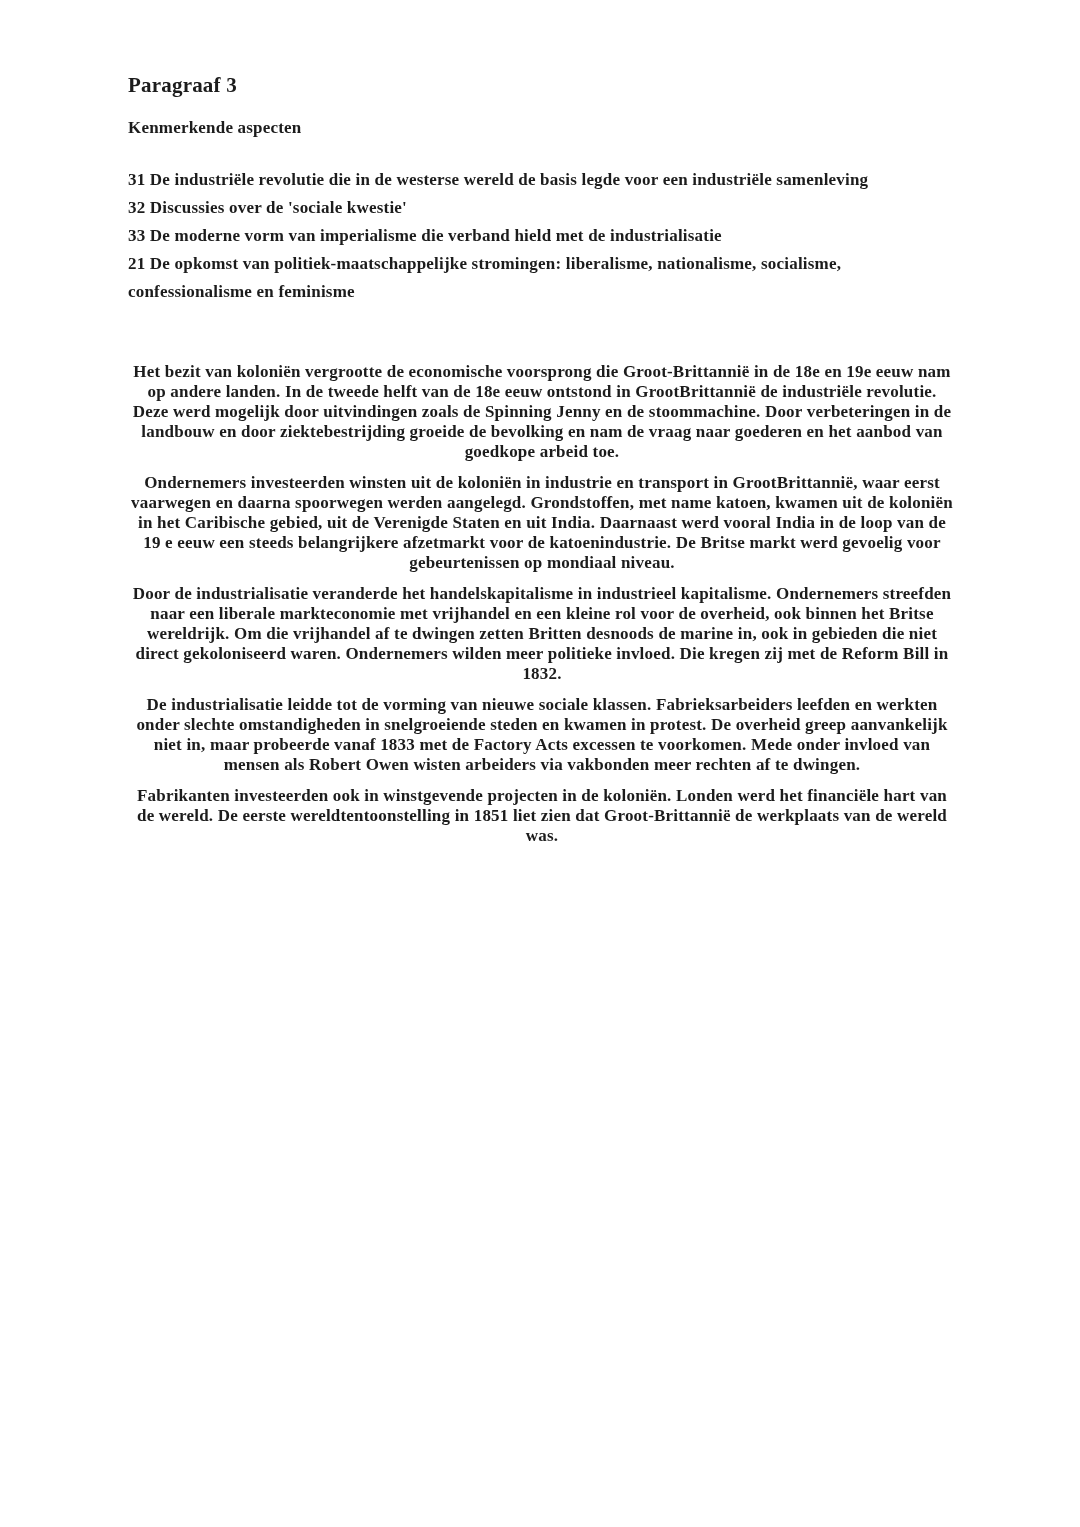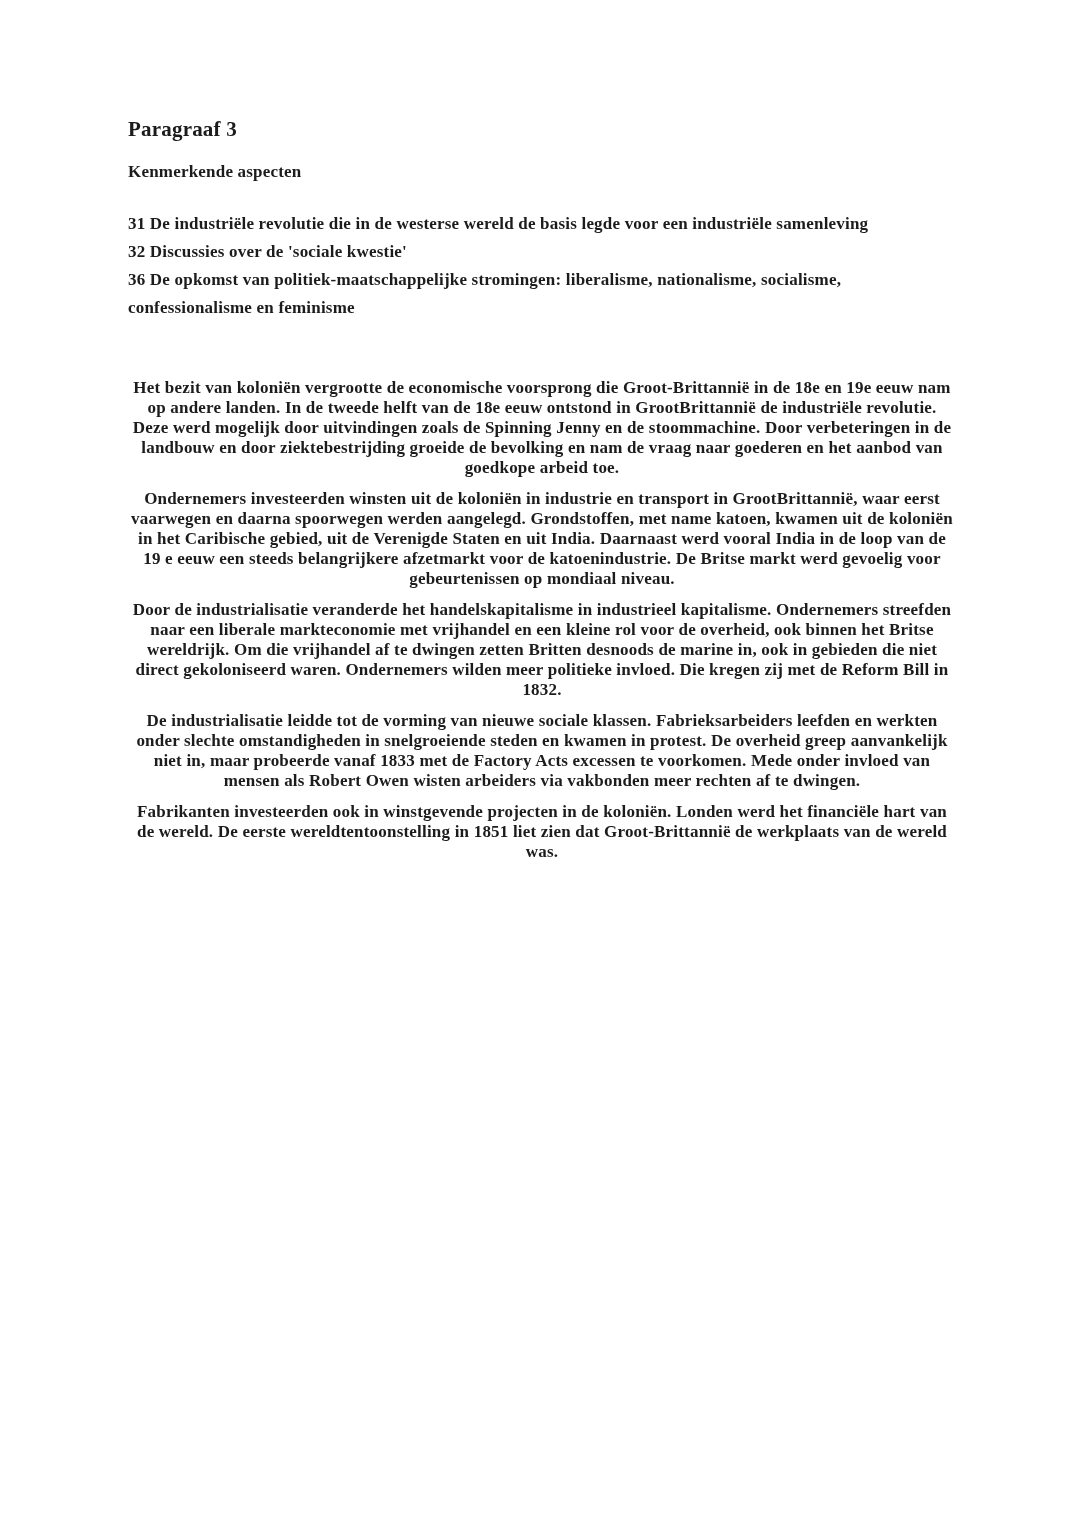--- a/index.html
+++ b/index.html
@@ -13,21 +13,21 @@
     height: 1527px;
     font-family: "Liberation Serif", "DejaVu Serif", serif;
     color: #1c1c1c;
     overflow: hidden;
   }
 
   .page {
     width: 1080px;
     height: 1262px;
     background: #ffffff;
-    padding: 116px 130px 0 128px;
+    padding: 72px 130px 0 128px;
   }
 
   .content {
     width: 828px;
   }
 
   .doc-title {
     font-size: 21px;
     font-weight: 700;
     line-height: 26px;
@@ -79,21 +79,22 @@
   <div class="content">
 
     <h1 class="doc-title">Paragraaf 3</h1>
 
 
     <div class="aspects-heading">Kenmerkende aspecten</div>
 
     <div class="aspects">
       <div class="aspect-item">31 De industriële revolutie die in de westerse wereld de basis legde voor een industriële samenleving</div>
       <div class="aspect-item">32 Discussies over de 'sociale kwestie'</div>
-      <div class="aspect-item">36 De opkomst van politiek-maatschappelijke stromingen: liberalisme, nationalisme, socialisme, confessionalisme en feminisme</div>
+      <div class="aspect-item">33 De moderne vorm van imperialisme die verband hield met de industrialisatie</div>
+      <div class="aspect-item">21 De opkomst van politiek-maatschappelijke stromingen: liberalisme, nationalisme, socialisme, confessionalisme en feminisme</div>
     </div>
 
     <div class="body-paragraphs">
       <p>Het bezit van koloniën vergrootte de economische voorsprong die Groot-Brittannië in de 18e en 19e eeuw nam op andere landen. In de tweede helft van de 18e eeuw ontstond in GrootBrittannië de industriële revolutie. Deze werd mogelijk door uitvindingen zoals de Spinning Jenny en de stoommachine. Door verbeteringen in de landbouw en door ziektebestrijding groeide de bevolking en nam de vraag naar goederen en het aanbod van goedkope arbeid toe.</p>
       <p>Ondernemers investeerden winsten uit de koloniën in industrie en transport in GrootBrittannië, waar eerst vaarwegen en daarna spoorwegen werden aangelegd. Grondstoffen, met name katoen, kwamen uit de koloniën in het Caribische gebied, uit de Verenigde Staten en uit India. Daarnaast werd vooral India in de loop van de 19 e eeuw een steeds belangrijkere afzetmarkt voor de katoenindustrie. De Britse markt werd gevoelig voor gebeurtenissen op mondiaal niveau.</p>
       <p>Door de industrialisatie veranderde het handelskapitalisme in industrieel kapitalisme. Ondernemers streefden naar een liberale markteconomie met vrijhandel en een kleine rol voor de overheid, ook binnen het Britse wereldrijk. Om die vrijhandel af te dwingen zetten Britten desnoods de marine in, ook in gebieden die niet direct gekoloniseerd waren. Ondernemers wilden meer politieke invloed. Die kregen zij met de Reform Bill in 1832.</p>
       <p>De industrialisatie leidde tot de vorming van nieuwe sociale klassen. Fabrieksarbeiders leefden en werkten onder slechte omstandigheden in snelgroeiende steden en kwamen in protest. De overheid greep aanvankelijk niet in, maar probeerde vanaf 1833 met de Factory Acts excessen te voorkomen. Mede onder invloed van mensen als Robert Owen wisten arbeiders via vakbonden meer rechten af te dwingen.</p>
       <p>Fabrikanten investeerden ook in winstgevende projecten in de koloniën. Londen werd het financiële hart van de wereld. De eerste wereldtentoonstelling in 1851 liet zien dat Groot-Brittannië de werkplaats van de wereld was.</p>
     </div>
 

